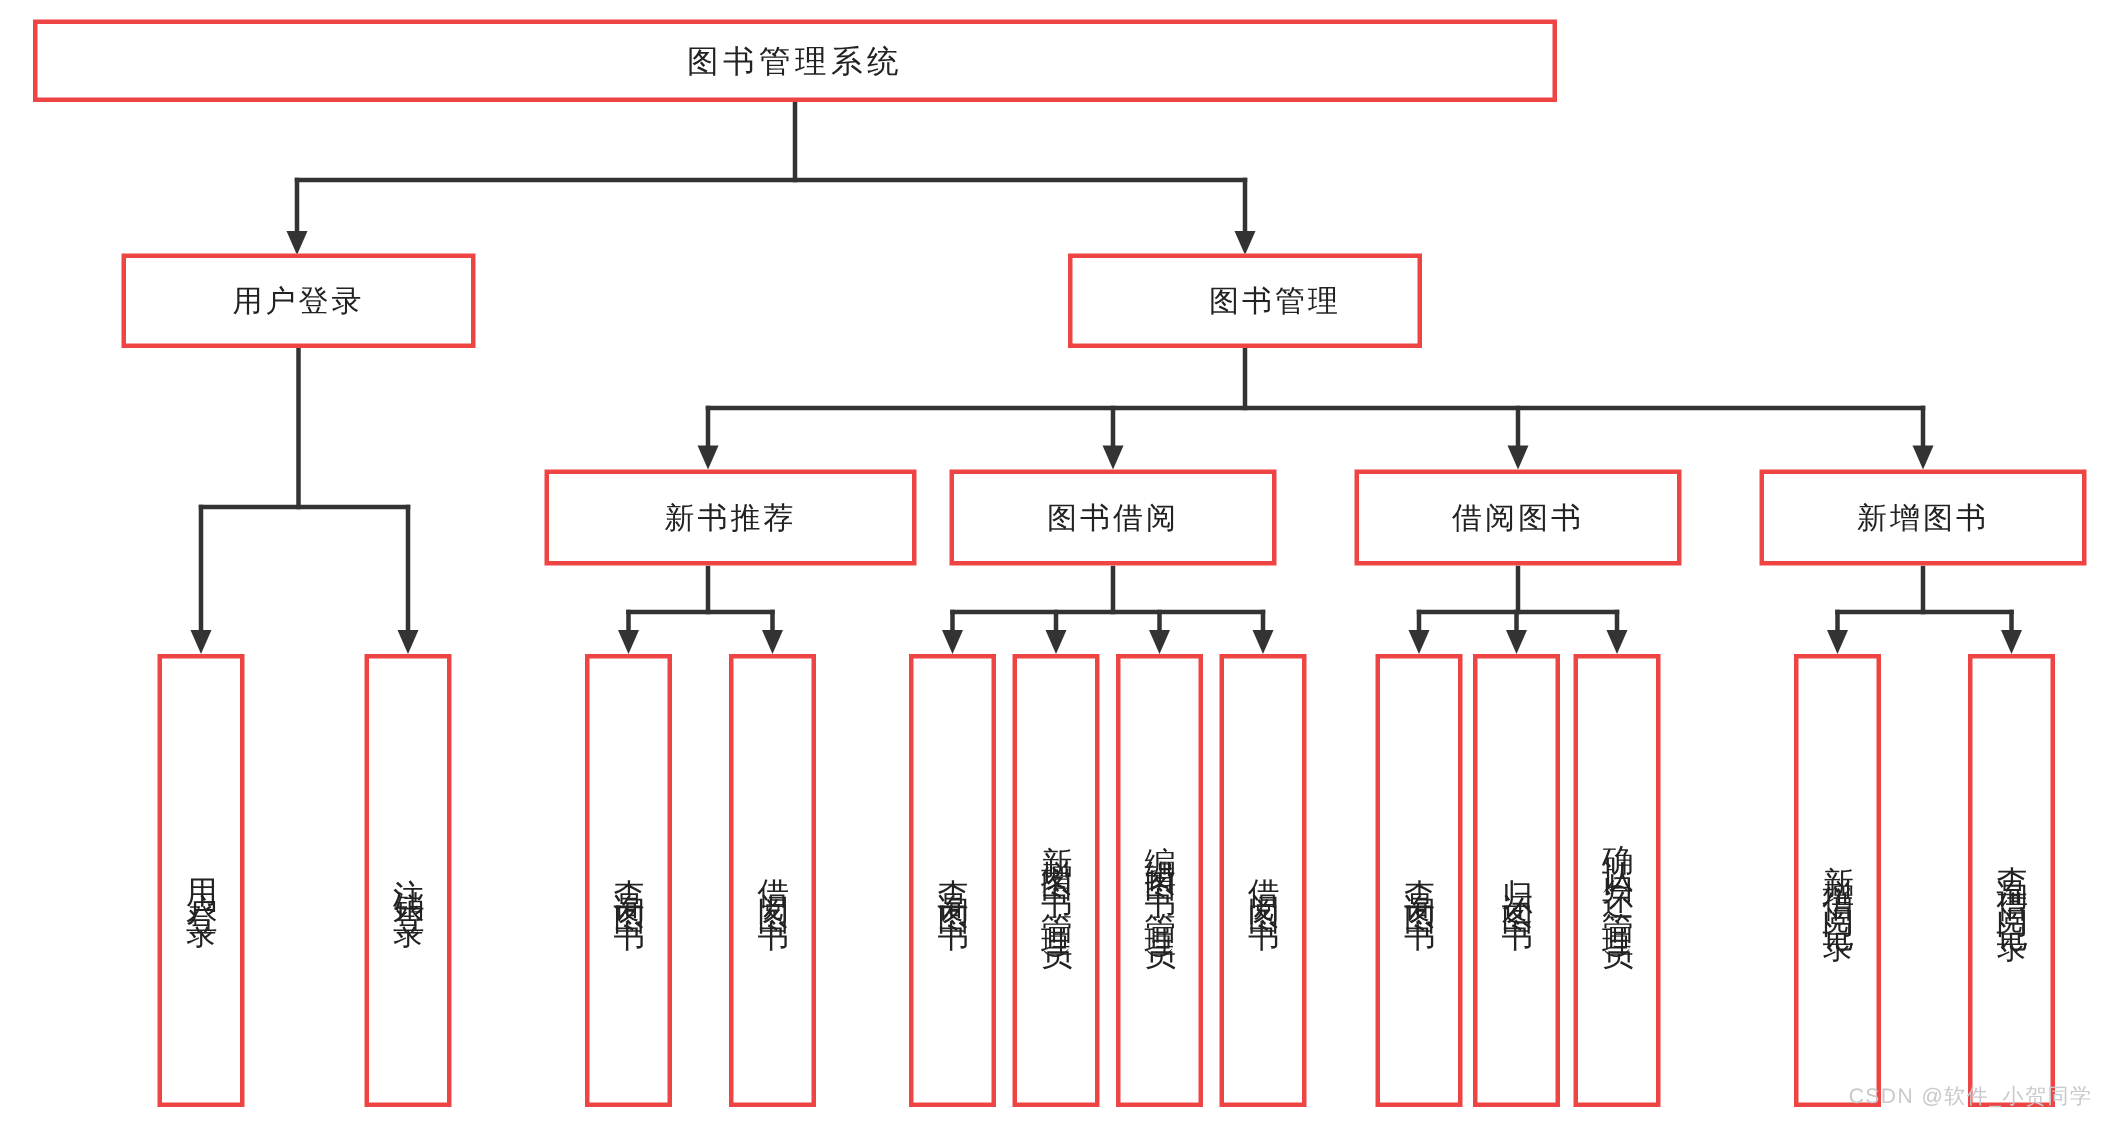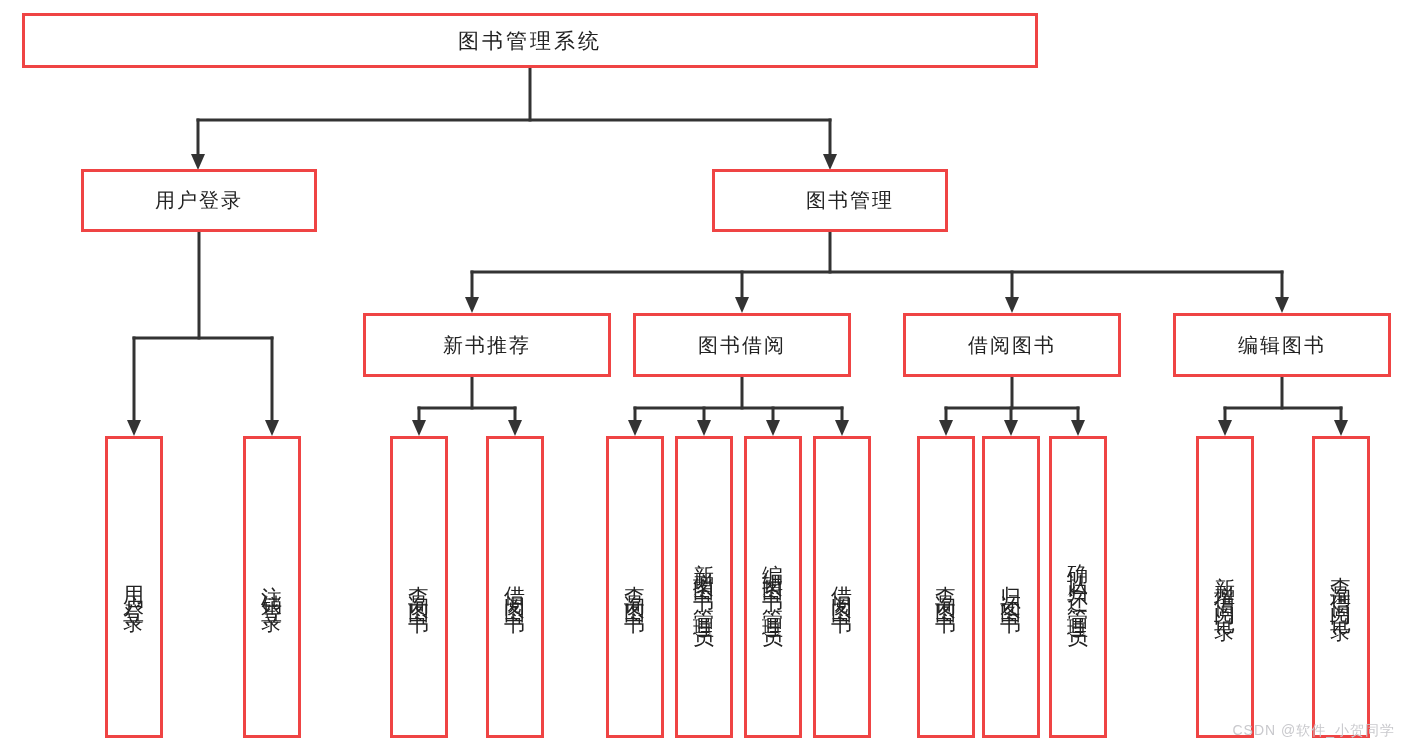--- a/index.html
+++ b/index.html
@@ -137,21 +137,21 @@
   <div class="node node-h" style="left:363px; top:313px; width:248px; height:64px;">
     <span>新书推荐</span>
   </div>
   <div class="node node-h" style="left:633px; top:313px; width:218px; height:64px;font-family:Liberation Mono, monospace;">
     <span>图书借阅</span>
   </div>
   <div class="node node-h" style="left:903px; top:313px; width:218px; height:64px;">
     <span>借阅图书</span>
   </div>
   <div class="node node-h" style="left:1173px; top:313px; width:218px; height:64px;">
-    <span>编辑图书</span>
+    <span>新增图书</span>
   </div>
 
   <div class="node node-v" style="left:105px; top:436px; width:58px; height:302px;">
     <span>用户登录</span>
   </div>
   <div class="node node-v" style="left:243px; top:436px; width:58px; height:302px;">
     <span>注销登录</span>
   </div>
 
   <div class="node node-v" style="left:390px; top:436px; width:58px; height:302px;">

